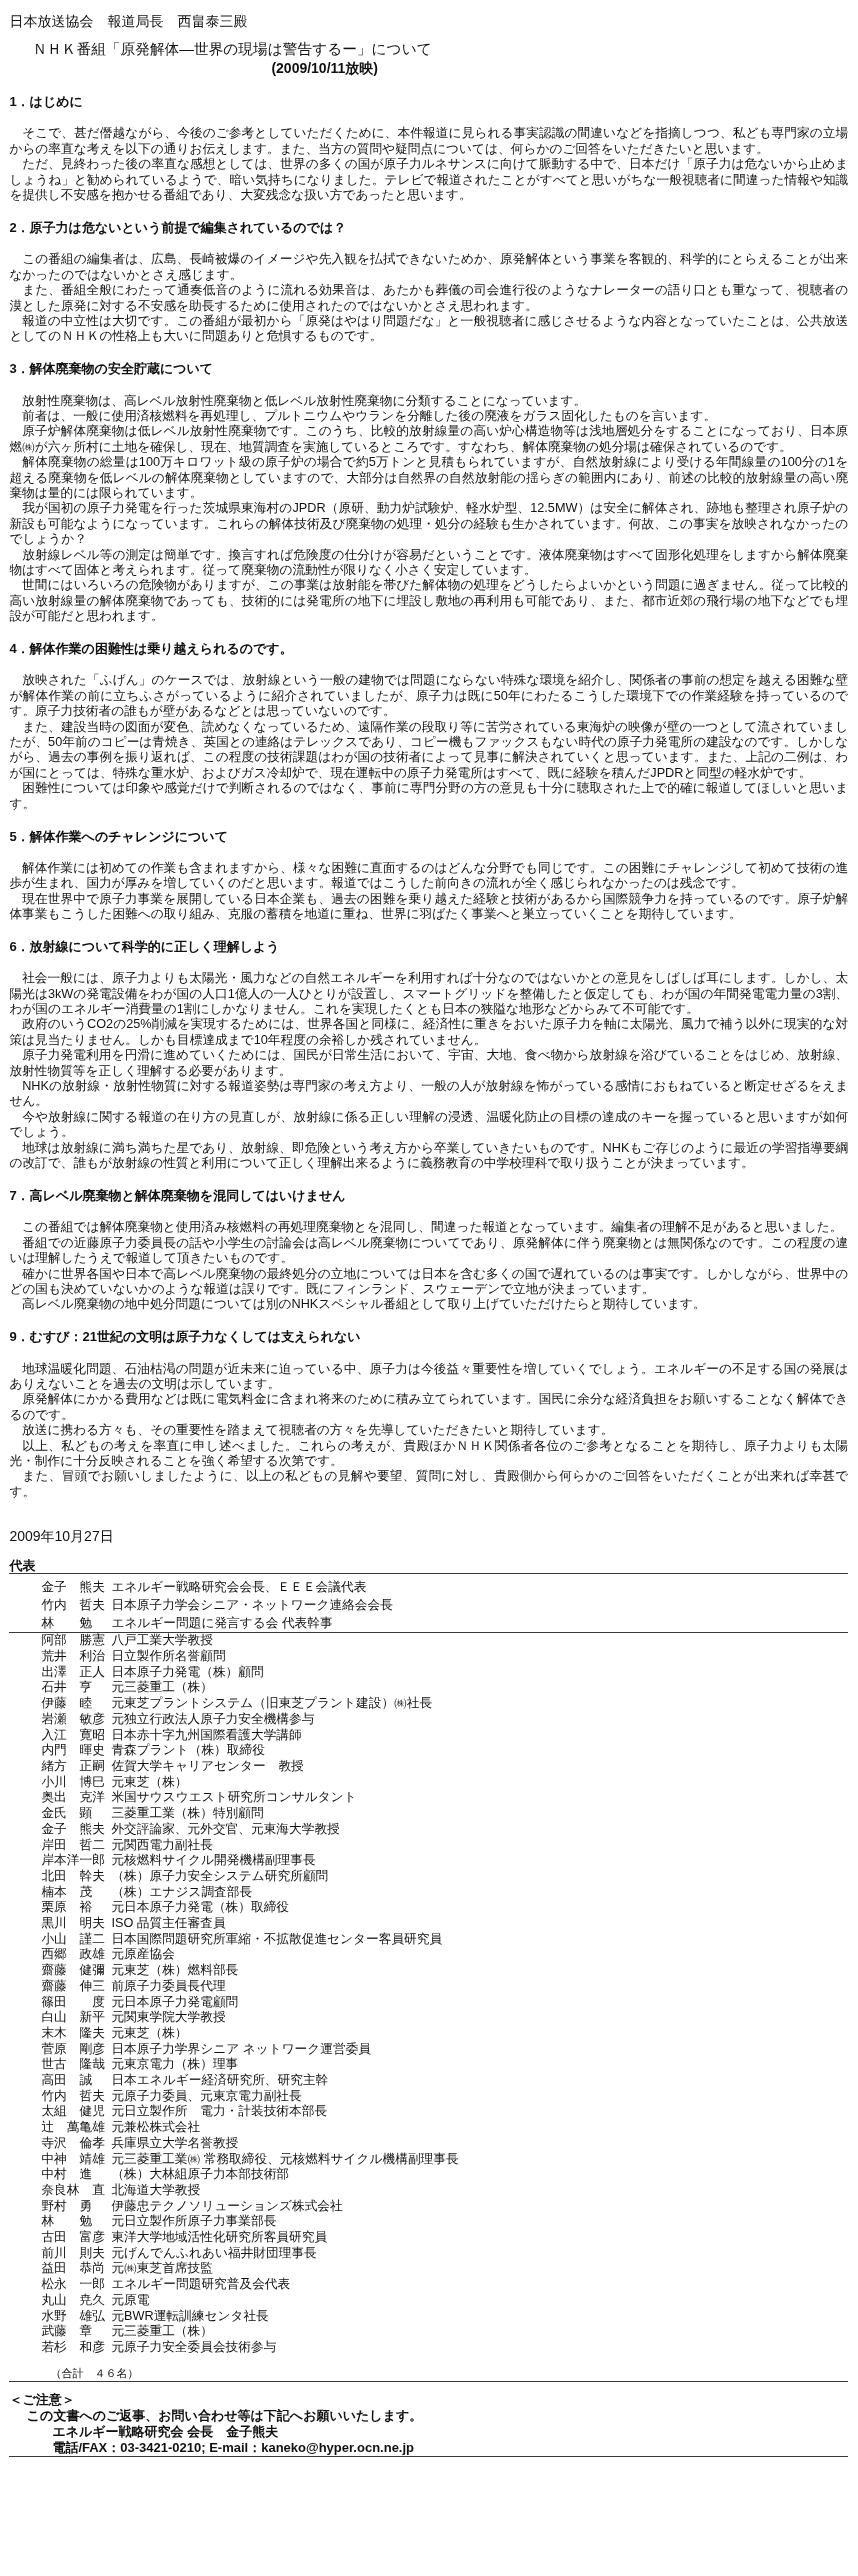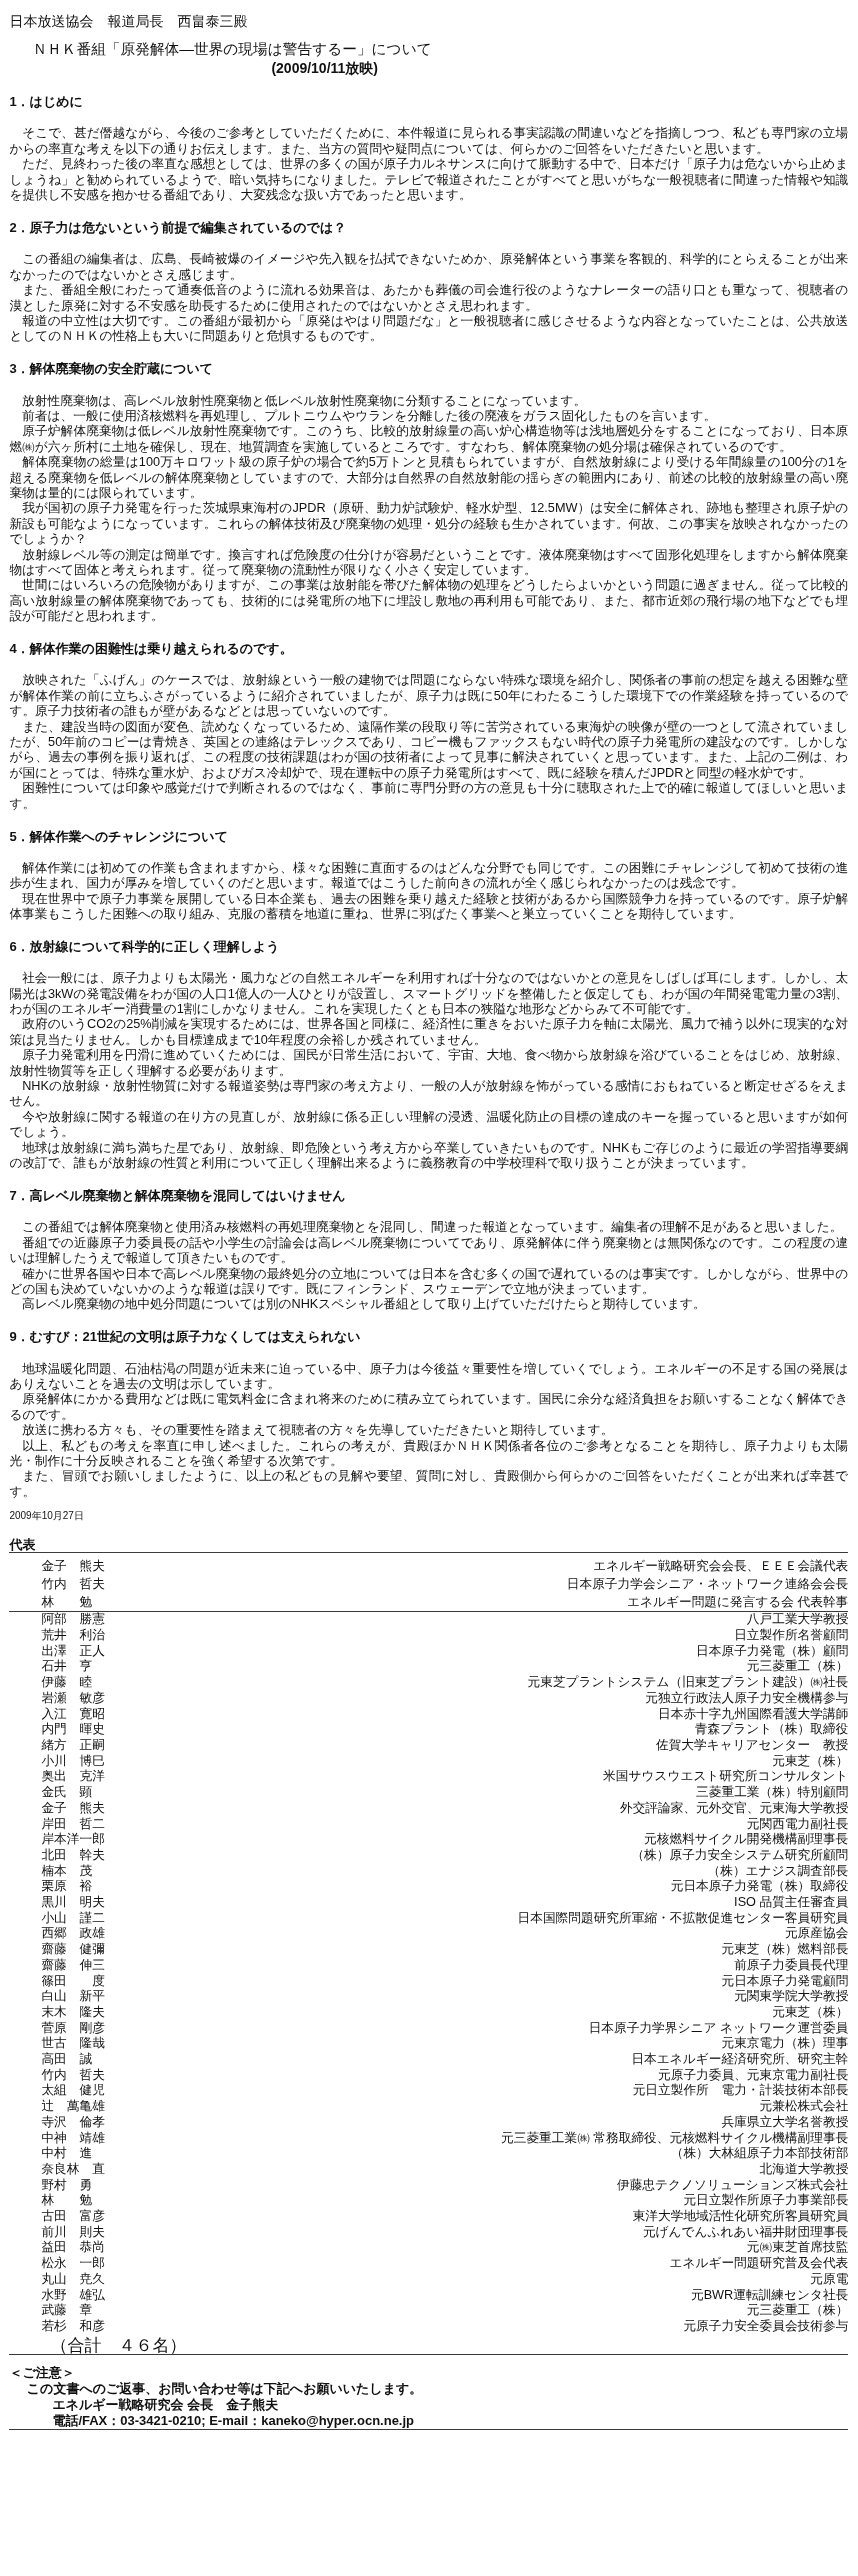--- a/index.html
+++ b/index.html
@@ -14,33 +14,33 @@
     width:859px;
     min-height:2576px;
     box-sizing:border-box;
     padding:10.7px 10.7px 0 9.4px;
   }
   .recipient{font-size:14px;line-height:20px;}
   .doc-title{font-size:14.7px;font-weight:normal;line-height:20px;margin-left:23px;margin-top:8px;}
   .broadcast-date{font-size:14px;font-weight:bold;line-height:19px;margin-left:262px;}
   .sec-heading{font-size:13px;font-weight:bold;line-height:15.4px;margin:16.7px 0 16.7px 0;}
   .para{font-size:12.7px;line-height:15.4px;text-align:justify;margin:0;}
-  .closing-date{font-size:10px;line-height:15.4px;margin-top:8px;}
+  .closing-date{font-size:14px;line-height:15.4px;margin-top:29px;}
   .rep-label{font-size:13px;font-weight:bold;line-height:15.4px;margin-top:13.4px;}
   hr.rule{border:none;border-top:1.1px solid #3a3a3a;margin:0;}
   .rule-1{margin-top:20px;}
   .rule-2{margin-top:14.7px;margin-bottom:7.4px;}
   .rule-3{margin-top:9.4px;}
   .rule-4{margin-top:6.7px;}
   .rep-list{margin-top:4px;}
   .rep-row{display:flex;font-size:12.7px;line-height:18px;}
   .sig-row{display:flex;font-size:12.7px;line-height:15.7px;}
   .name{flex:0 0 70px;white-space:pre;margin-left:32px;}
-  .affil{flex:1;text-align:right;}
-  .sig-total{font-size:17px;line-height:16.7px;margin-left:41px;margin-top:3px;}
+  .affil{flex:1;}
+  .sig-total{font-size:11px;line-height:16.7px;margin-left:41px;margin-top:9px;}
   .notice{font-weight:bold;font-size:13px;line-height:16px;margin-top:9.4px;}
   .notice .n-line1{margin-left:17.4px;}
   .notice .n-line2{margin-left:43px;}
   .notice .n-line3{margin-left:43px;}
   .bottom-spacer{height:191px;}
 </style>
 </head>
 <body>
 
 <div class="page">

